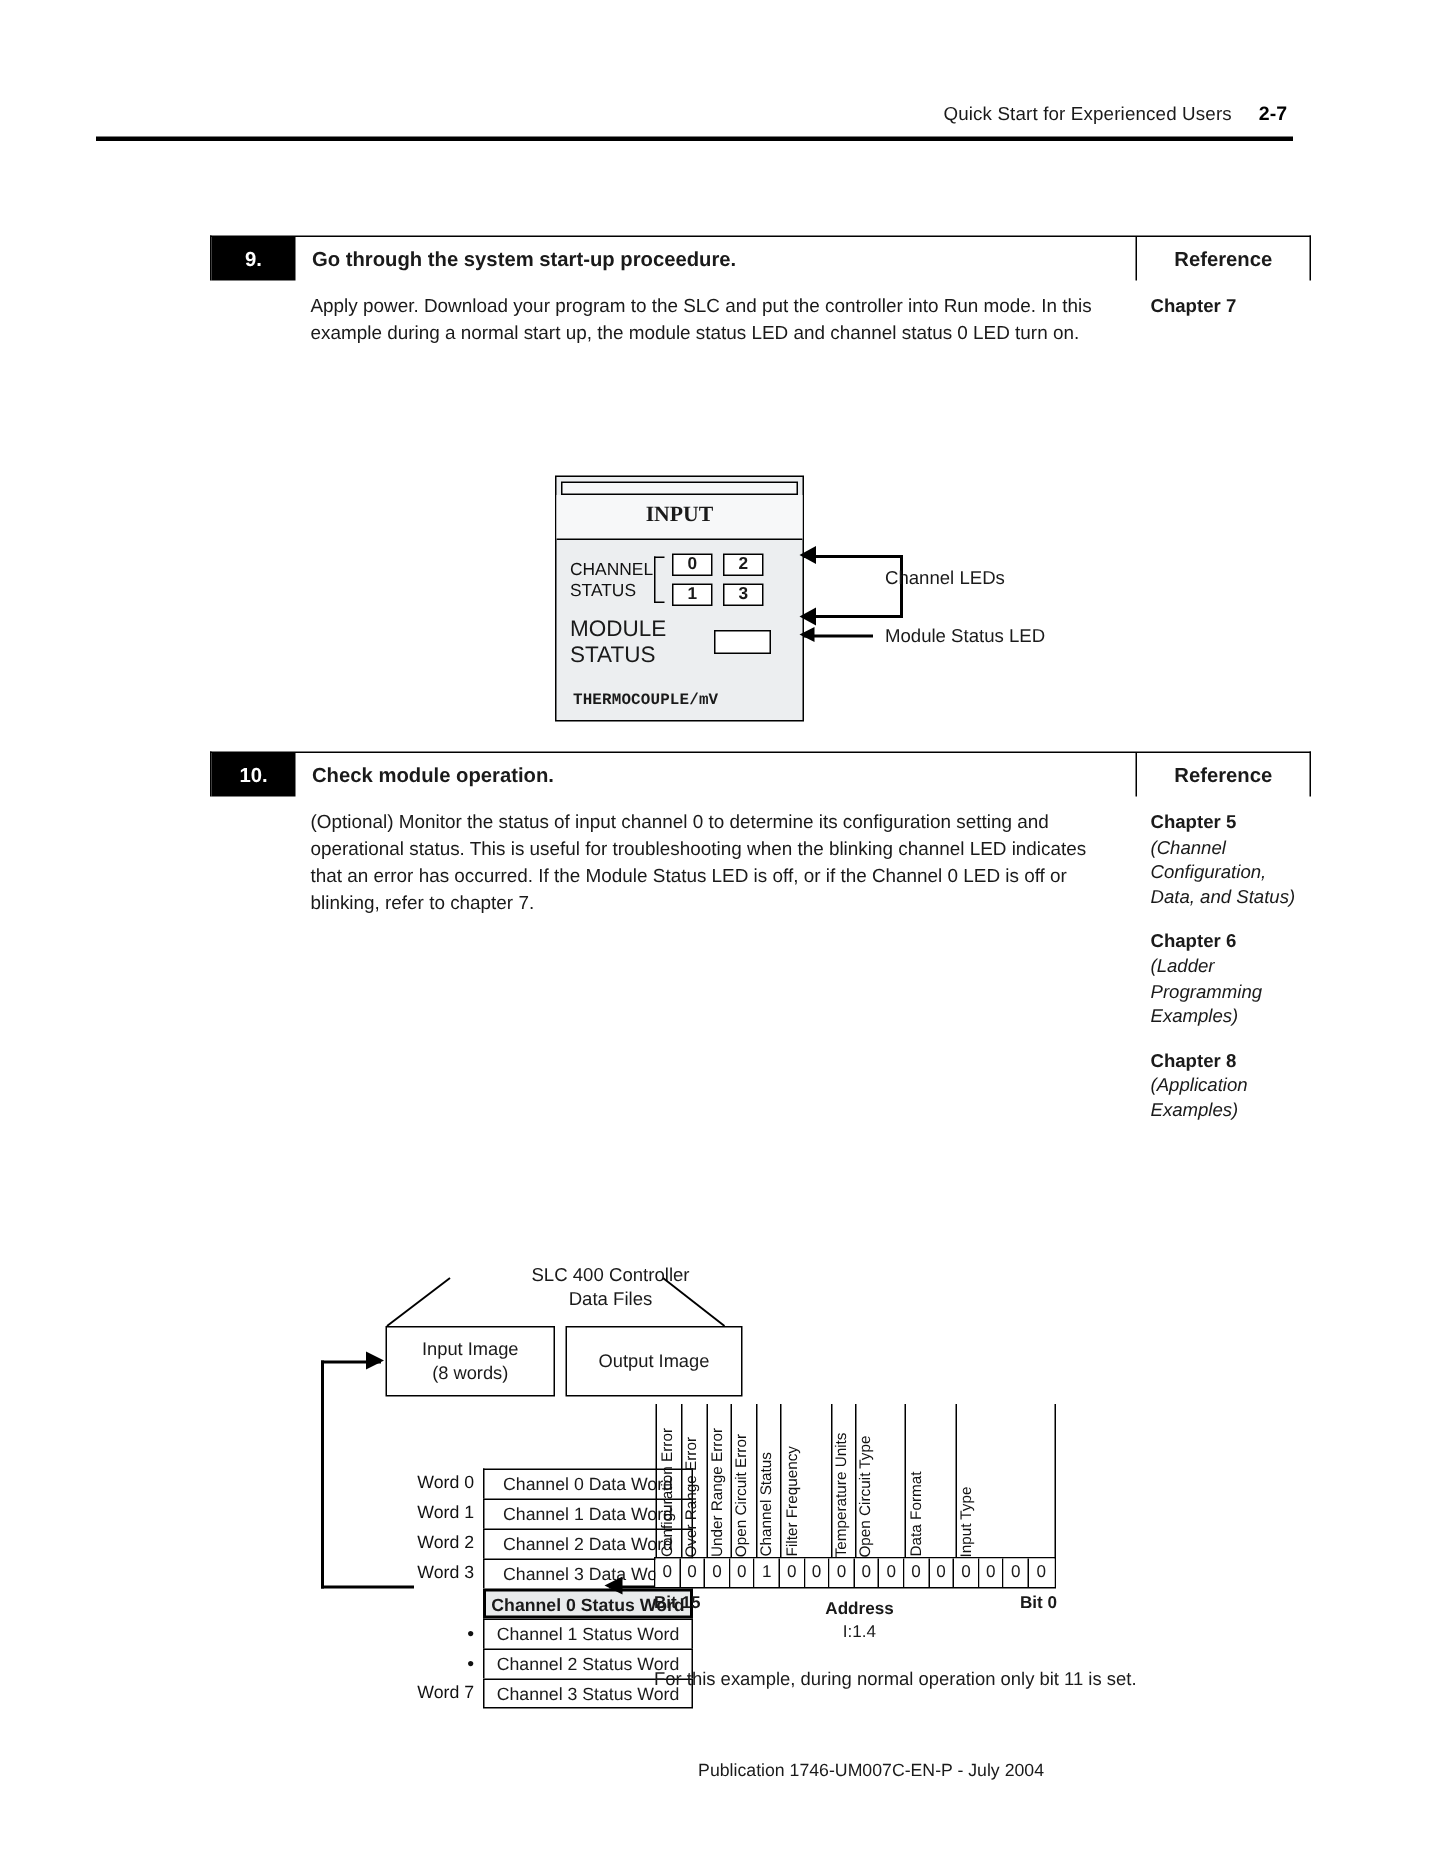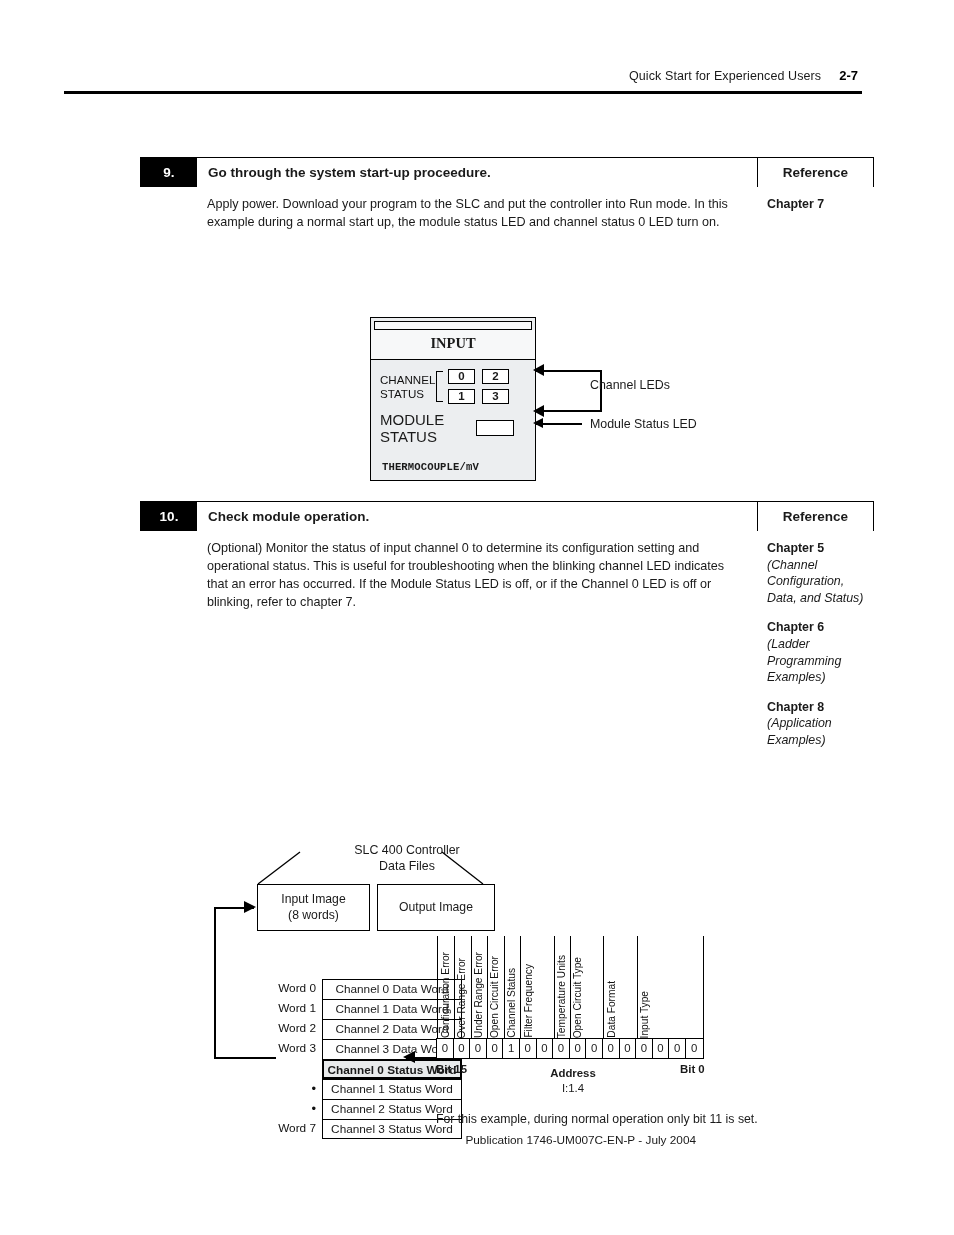--- a/index.html
+++ b/index.html
@@ -166,21 +166,21 @@
   .addrlbl  { position:absolute; left:318px; top:226px; width:110px; text-align:center;
               font-size:11.4px; line-height:1.3; }
   .addrlbl b { font-weight:bold; }
   .examplenote { position:absolute; left:236px; top:272px; font-size:12.3px; white-space:nowrap; }
 
   
   .ln { position:absolute; background:#000; }
 
   
   .footer {
-    position:absolute; left:0; top:1133px; width:774px;
+    position:absolute; left:0; top:1173px; width:774px;
     text-align:right; padding-right:78px;
     font-size:11.8px; color:#1a1a1a;
   }
 </style>
 </head>
 <body>
 
 <div class="page-header">
   <div class="hdr-row">
     <span class="hdr-title">Quick Start for Experienced Users</span>

